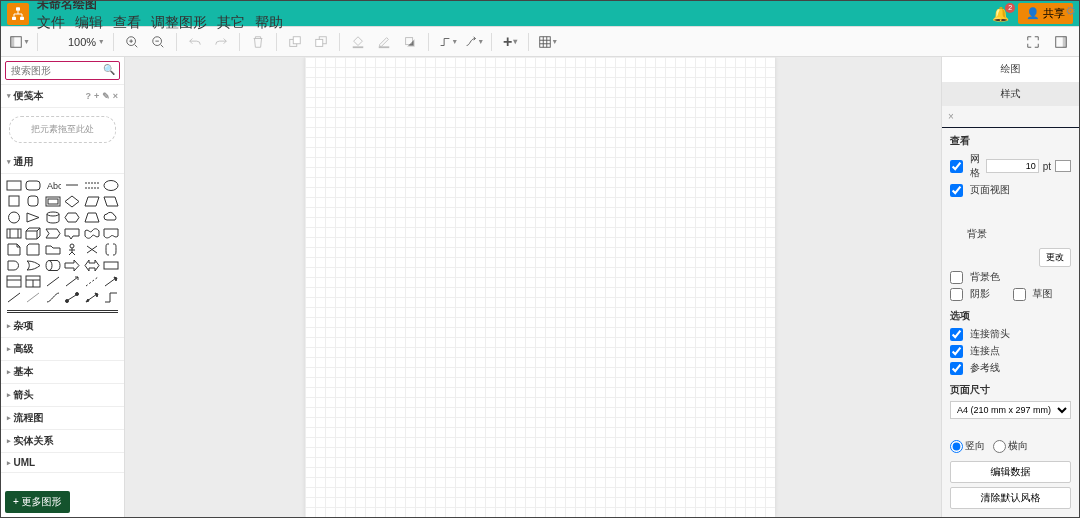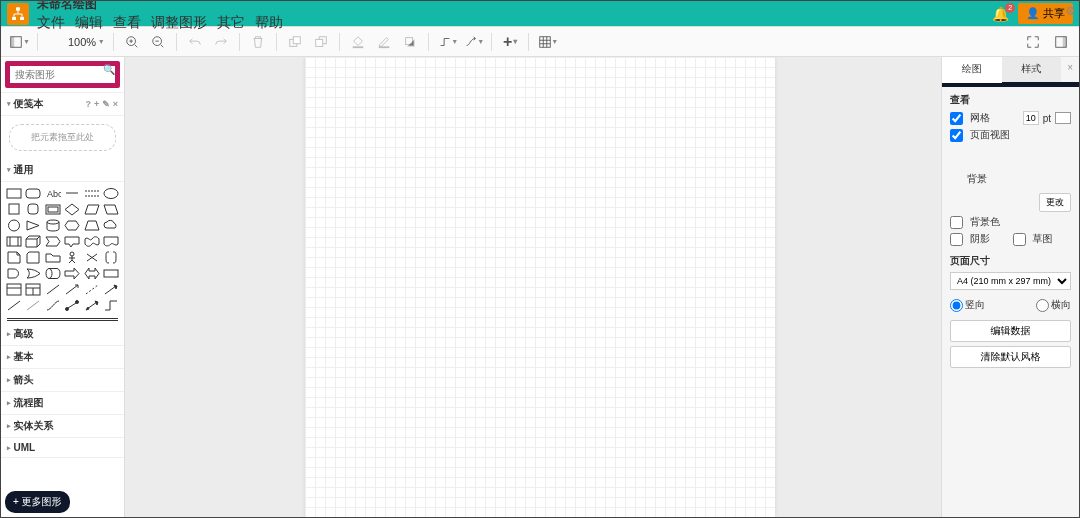--- a/index.html
+++ b/index.html
@@ -29,55 +29,55 @@
 .zoom::after { content: "▾"; font-size: 8px; margin-left: 3px; color: #888; }
 .tool-dd::after { content: "▾"; font-size: 8px; margin-left: 1px; color: #888; }
 .toolbar-right { margin-left: auto; display: flex; align-items: center; gap: 4px; }
 
 
 .main { display: flex; height: calc(100% - 56px); }
 
 
 .left { width: 124px; background: #fff; border-right: 1px solid #ddd; display: flex; flex-direction: column; overflow: hidden; }
 .search-wrap { padding: 4px; border-bottom: 1px solid #eee; position: relative; }
-.search-wrap input { width: 100%; padding: 3px 18px 3px 5px; border: 5px solid #be185d; border-radius: 2px; font-size: 10px; }
+.search-wrap input { width: 100%; padding: 3px 18px 3px 5px; border: 1px solid #be185d; border-radius: 2px; font-size: 10px; }
 .search-icon { position: absolute; right: 8px; top: 7px; color: #888; font-size: 10px; }
 .panel-head { padding: 4px 6px; font-size: 10px; font-weight: bold; border-bottom: 1px solid #eee; display: flex; align-items: center; cursor: pointer; }
 .panel-head::before { content: "▾"; font-size: 7px; margin-right: 3px; color: #888; }
 .panel-head.collapsed::before { content: "▸"; }
 .panel-head .spacer { flex: 1; }
 .panel-head .mini { font-size: 9px; color: #999; margin-left: 3px; cursor: pointer; }
 .scratch { padding: 8px; }
 .scratch-box { border: 1px dashed #ccc; border-radius: 12px; padding: 6px; text-align: center; font-size: 9px; color: #999; }
 .shapes-grid { padding: 4px; display: grid; grid-template-columns: repeat(6, 1fr); gap: 2px; }
 .shape { width: 17px; height: 14px; display: flex; align-items: center; justify-content: center; cursor: move; }
 .shape svg { width: 16px; height: 13px; stroke: #333; stroke-width: 1; fill: none; }
-.more-shapes { background: #0f172a; color: #fff; padding: 4px 8px; font-size: 10px; cursor: pointer; text-align: center; margin: 4px; border-radius: 10px; display: inline-block; }
+.more-shapes { background: #14532d; color: #fff; padding: 4px 8px; font-size: 10px; cursor: pointer; text-align: center; margin: 4px; border-radius: 2px; display: inline-block; }
 
 
 .canvas-wrap { flex: 1; background: #ececec; position: relative; overflow: hidden; }
 .page { position: absolute; left: 180px; top: 0; width: 470px; height: 100%; background: #fff; box-shadow: 0 0 4px rgba(0,0,0,0.1); background-image: linear-gradient(#eee 1px, transparent 1px), linear-gradient(90deg, #eee 1px, transparent 1px); background-size: 10px 10px; }
 
 
 .right { width: 138px; background: #f5f5f5; border-left: 1px solid #ddd; display: flex; flex-direction: column; font-size: 10px; }
-.tabs { display: flex; border-bottom: 5px solid #0f172a; }
+.tabs { display: flex; border-bottom: 1px solid #0f172a; flex-direction: column; }
 .tab { flex: 1; padding: 5px; text-align: center; cursor: pointer; background: #eaeaea; }
 .tab.active { background: #fff; border-bottom: 2px solid #fff; margin-bottom: -1px; }
 .tab-close { padding: 5px 6px; cursor: pointer; color: #999; }
 .props { padding: 6px 8px; }
 .prop-section { margin-bottom: 8px; }
 .prop-title { font-weight: bold; margin-bottom: 4px; font-size: 10px; }
 .prop-row { display: flex; align-items: center; margin-bottom: 3px; gap: 4px; }
 .prop-row label { flex: 1; font-size: 10px; }
 .prop-row input[type="checkbox"] { margin-right: 3px; }
-.grid-size { width: 16px; border: 1px solid #ccc; padding: 1px 2px; font-size: 9px; text-align: right; }
+.grid-size { width: 53px; border: 1px solid #ccc; padding: 1px 2px; font-size: 9px; text-align: right; }
 .color-sw { width: 16px; height: 12px; border: 1px solid #999; background: #fff; display: inline-block; }
 .btn-small { border: 1px solid #ccc; background: #fff; padding: 2px 6px; font-size: 9px; cursor: pointer; border-radius: 2px; margin-top: 48px; }
 .select-full { width: 100%; border: 1px solid #ccc; padding: 2px; font-size: 9px; background: #fff; }
-.radio-row { display: flex; margin-top: 8px; justify-content: space-between; }
+.radio-row { display: flex; gap: 8px; margin-top: 20px; }
 .radio-row label { display: flex; align-items: center; gap: 2px; font-size: 10px; }
 .btn-full { width: 100%; border: 1px solid #ccc; background: #fff; padding: 3px; font-size: 10px; cursor: pointer; margin-bottom: 4px; border-radius: 2px; }
 </style>
 </head>
 <body>
 
 <div class="settings-corner">⚙</div>
 
 <div class="header">
   <div class="logo">
@@ -489,20 +489,23 @@
         </div>
       <div class="shape">
           <svg viewBox="0 0 16 13">
             <path d="M2 11h5V2h7"></path>
           </svg>
         </div>
     </div>
     <div style="border-top:1px solid #333;border-bottom:1px solid #333;margin:2px 6px;height:3px;"></div>
 
     <div class="panel-head collapsed">
+        <span>杂项</span>
+      </div>
+    <div class="panel-head collapsed">
         <span>高级</span>
       </div>
     <div class="panel-head collapsed">
         <span>基本</span>
       </div>
     <div class="panel-head collapsed">
         <span>箭头</span>
       </div>
     <div class="panel-head collapsed">
         <span>流程图</span>
@@ -551,20 +554,35 @@
           <label>背景色</label>
         </div>
         <div class="prop-row">
           <input type="checkbox" style="">
           <label>阴影</label>
           <input type="checkbox" style="">
           <label>草图</label>
         </div>
       </div>
 
+      <div class="prop-section">
+        <div class="prop-title">选项</div>
+        <div class="prop-row">
+            <input type="checkbox" checked="" style="">
+            <label>连接箭头</label>
+          </div>
+        <div class="prop-row">
+            <input type="checkbox" checked="" style="">
+            <label>连接点</label>
+          </div>
+        <div class="prop-row">
+            <input type="checkbox" checked="" style="">
+            <label>参考线</label>
+          </div>
+      </div>
 
       <div class="prop-section">
         <div class="prop-title">页面尺寸</div>
         <select class="select-full">
           <option>A4 (210 mm x 297 mm)</option>
         </select>
         <div class="radio-row">
           <label>
               <input type="radio" name="orient" checked="" style="">
               <span>竖向</span>

